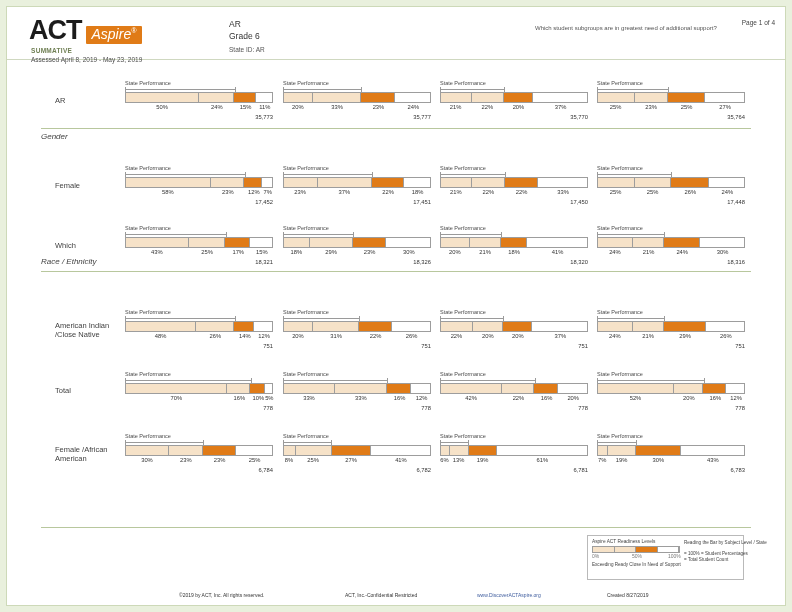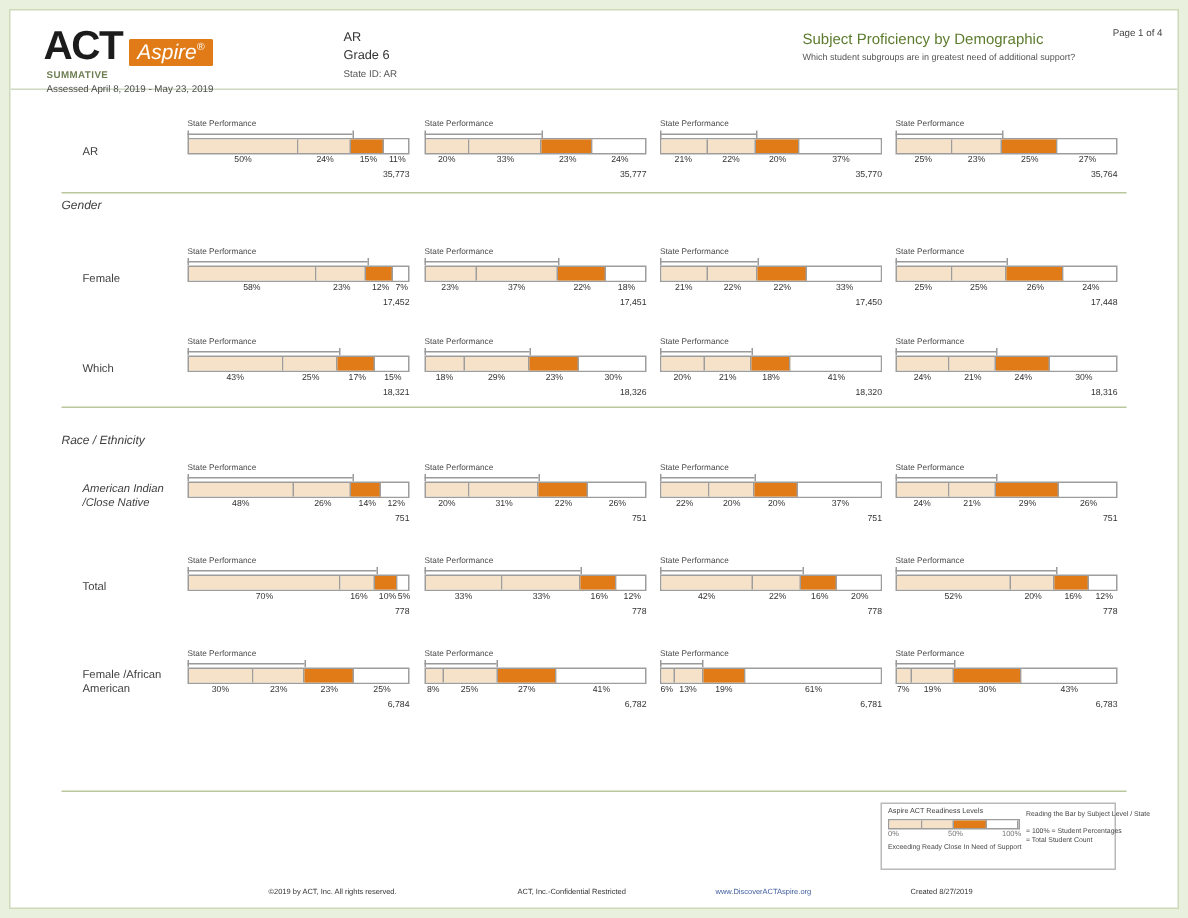--- a/index.html
+++ b/index.html
@@ -334,21 +334,20 @@
       <div class="summative">SUMMATIVE</div>
       <div class="assessed">Assessed April 8, 2019 - May 23, 2019</div>
 
       <div class="school-block">
         <div>AR</div>
         <div>Grade 6</div>
         <div class="sid">State ID: AR</div>
       </div>
 
       <div class="title-block">
-        <div class="report-title">Subject Proficiency by Demographic</div>
         <div class="report-sub">Which student subgroups are in greatest need of additional support?</div>
       </div>
       <div class="page-num">Page 1 of 4</div>
     </div>
 
 
     <div class="rowsect" id="body-area" style="height:440px;">
         <div class="row-label" style="top: 36px;">
           <div>AR</div>
         </div>
@@ -606,22 +605,22 @@
           </div>
           <div class="pcts">
             <div class="pct" style="left: 17.9394px;">24%</div>
             <div class="pct" style="left: 51.5758px;">21%</div>
             <div class="pct" style="left: 85.2121px;">24%</div>
             <div class="pct" style="left: 125.576px;">30%</div>
           </div>
           <div class="count">18,316</div>
         </div>
         <div class="hr" style="top: 211px;"></div>
-        <div class="group-label" style="top: 229px;">Race / Ethnicity</div>
-        <div class="row-label" style="top: 261px; font-style: italic;">
+        <div class="group-label" style="top: 197px;">Race / Ethnicity</div>
+        <div class="row-label" style="top: 261px;">
           <div>American Indian</div>
           <div>/Close Native</div>
         </div>
         <div class="cell" style="left: 118px; top: 249px;">
           <div class="perf-label">State Performance</div>
           <div class="whisker">
             <div class="line" style="left: 0px; width: 109.52px;"></div>
             <div class="tick" style="left: 0px;"></div>
             <div class="tick" style="left: 109.52px;"></div>
           </div>

